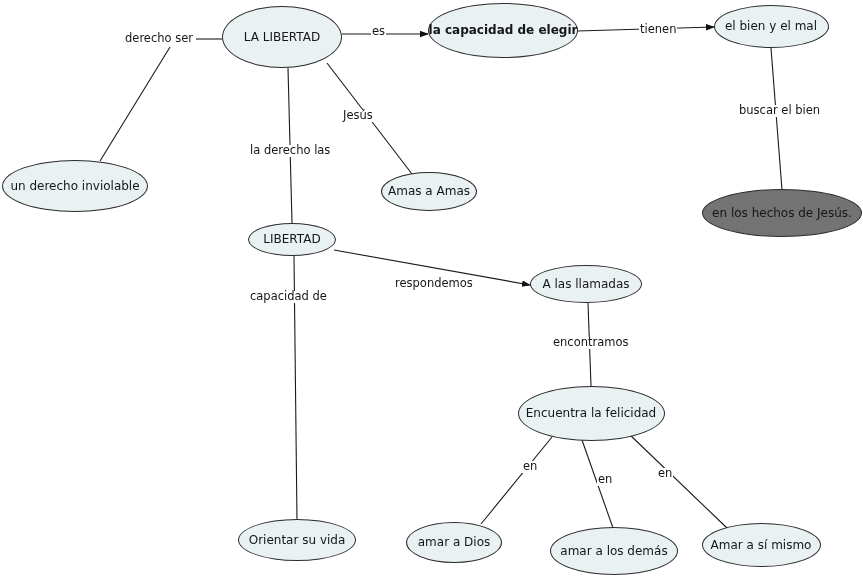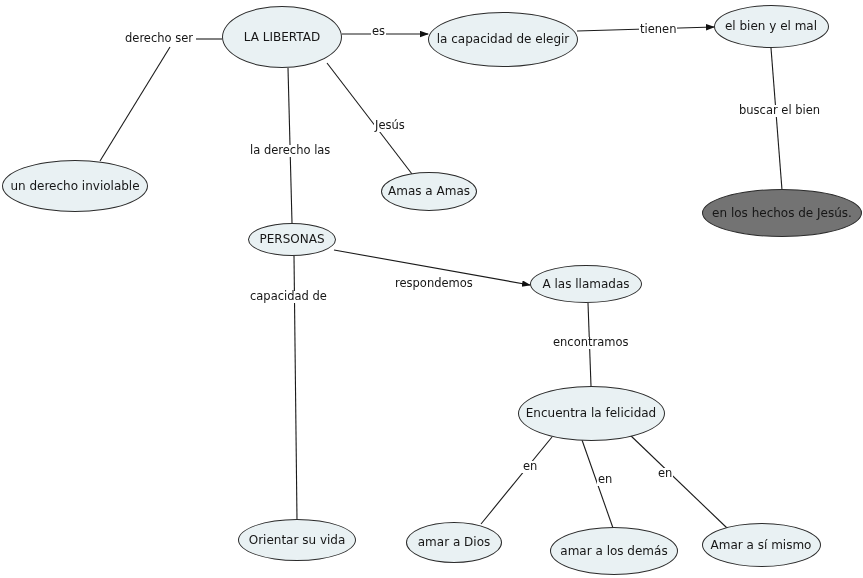--- a/index.html
+++ b/index.html
@@ -79,34 +79,34 @@
       </g>
   </svg>
 
   <div id="node-layer">
       <div class="node" style="left: 222px; top: 6px; width: 120px; height: 62px; background: rgb(233, 241, 243); border-color: rgb(43, 43, 43); color: rgb(22, 22, 22);">
         <span>LA LIBERTAD</span>
       </div>
       <div class="node" style="left: 2px; top: 160px; width: 146px; height: 52px; background: rgb(233, 241, 243); border-color: rgb(43, 43, 43); color: rgb(22, 22, 22);">
         <span>un derecho inviolable</span>
       </div>
-      <div class="node" style="left: 428px; top: 12px; width: 150px; height: 55px; background: rgb(233, 241, 243); border-color: rgb(43, 43, 43); color: rgb(22, 22, 22);">
+      <div class="node" style="left: 428px; top: 3px; width: 150px; height: 55px; background: rgb(233, 241, 243); border-color: rgb(43, 43, 43); color: rgb(22, 22, 22); font-weight: bold;">
         <span>la capacidad de elegir</span>
       </div>
       <div class="node" style="left: 713.5px; top: 4.5px; width: 115px; height: 43px; background: rgb(233, 241, 243); border-color: rgb(43, 43, 43); color: rgb(22, 22, 22);">
         <span>el bien y el mal</span>
       </div>
       <div class="node" style="left: 702px; top: 189px; width: 160px; height: 48px; background: #737373; border-color: rgb(43, 43, 43); color: rgb(22, 22, 22);">
         <span>en los hechos de Jesús.</span>
       </div>
       <div class="node" style="left: 381px; top: 171.5px; width: 96px; height: 39px; background: rgb(233, 241, 243); border-color: rgb(43, 43, 43); color: rgb(22, 22, 22);">
         <span>Amas a Amas</span>
       </div>
       <div class="node" style="left: 248px; top: 222.5px; width: 88px; height: 33px; background: rgb(233, 241, 243); border-color: rgb(43, 43, 43); color: rgb(22, 22, 22);">
-        <span>PERSONAS</span>
+        <span>LIBERTAD</span>
       </div>
       <div class="node" style="left: 530px; top: 265px; width: 112px; height: 38px; background: rgb(233, 241, 243); border-color: rgb(43, 43, 43); color: rgb(22, 22, 22);">
         <span>A las llamadas</span>
       </div>
       <div class="node" style="left: 517.5px; top: 385.5px; width: 147px; height: 55px; background: rgb(233, 241, 243); border-color: rgb(43, 43, 43); color: rgb(22, 22, 22);">
         <span>Encuentra la felicidad</span>
       </div>
       <div class="node" style="left: 238px; top: 519px; width: 118px; height: 42px; background: rgb(233, 241, 243); border-color: rgb(43, 43, 43); color: rgb(22, 22, 22);">
         <span>Orientar su vida</span>
       </div>
@@ -118,21 +118,21 @@
       </div>
       <div class="node" style="left: 701.5px; top: 523px; width: 119px; height: 44px; background: rgb(233, 241, 243); border-color: rgb(43, 43, 43); color: rgb(22, 22, 22);">
         <span>Amar a sí mismo</span>
       </div>
     </div>
   <div id="label-layer">
       <div class="edge-label" style="left: 124px; top: 33px; color: rgb(22, 22, 22);">derecho ser</div>
       <div class="edge-label" style="left: 371px; top: 26px; color: rgb(22, 22, 22);">es</div>
       <div class="edge-label" style="left: 639px; top: 24px; color: rgb(22, 22, 22);">tienen</div>
       <div class="edge-label" style="left: 738px; top: 105px; color: rgb(22, 22, 22);">buscar el bien</div>
-      <div class="edge-label" style="left: 342px; top: 120px; color: rgb(22, 22, 22); margin-left: 32px;">Jesús</div>
+      <div class="edge-label" style="left: 342px; top: 110px; color: rgb(22, 22, 22);">Jesús</div>
       <div class="edge-label" style="left: 249px; top: 145px; color: rgb(22, 22, 22);">la derecho las</div>
       <div class="edge-label" style="left: 394px; top: 278px; color: rgb(22, 22, 22);">respondemos</div>
       <div class="edge-label" style="left: 249px; top: 291px; color: rgb(22, 22, 22);">capacidad de</div>
       <div class="edge-label" style="left: 552px; top: 337px; color: rgb(22, 22, 22);">encontramos</div>
       <div class="edge-label" style="left: 522px; top: 461px; color: rgb(22, 22, 22);">en</div>
       <div class="edge-label" style="left: 597px; top: 474px; color: rgb(22, 22, 22);">en</div>
       <div class="edge-label" style="left: 657px; top: 468px; color: rgb(22, 22, 22);">en</div>
     </div>
 
 </div>

